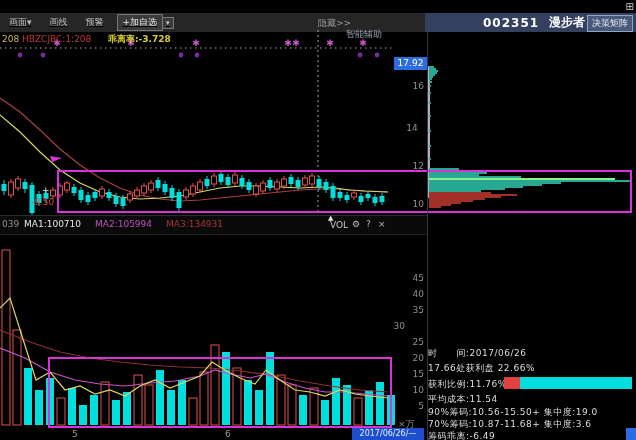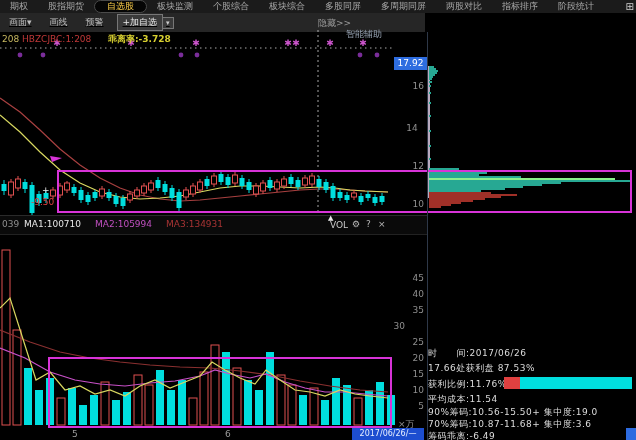--- a/index.html
+++ b/index.html
@@ -68,44 +68,36 @@
   
   .mbox{border:2px solid #d833d8;background:transparent;}
   #vline-axis{left:427px;top:32px;width:1px;height:408px;background:#2e3848;}
   svg{position:absolute;left:0;top:0;}
 </style>
 </head>
 <body>
 
 <div id="app">
 
-  <div id="topbar" class="abs">
-      <span class="menu-item">期权</span>
-      <span class="menu-item">股指期货</span>
-      <span class="menu-item active">自选股</span>
-      <span class="menu-item">板块监测</span>
-      <span class="menu-item">个股综合</span>
-      <span class="menu-item">板块综合</span>
-      <span class="menu-item">多股同屏</span>
-      <span class="menu-item">多周期同屏</span>
-      <span class="menu-item">两股对比</span>
-      <span class="menu-item">指标排序</span>
-      <span class="menu-item">阶段统计</span>
-    </div>
   <div id="grid-icon" class="abs">⊞</div>
 
   <div id="toolbar" class="abs">
     <span class="tool-item">画面▾</span>
     <span class="tool-item">画线</span>
     <span class="tool-item">预警</span>
     <span id="add-watch">+加自选</span>
     <span id="add-watch-dd">▾</span>
   </div>
   <div id="hide-label" class="abs">隐藏&gt;&gt;</div>
 
+  <div id="stock-header" class="abs">
+    <span id="stock-code">002351</span>
+    <span id="stock-name">漫步者</span>
+    <span id="decision-btn">决策矩阵</span>
+  </div>
 
 
   <svg id="main-svg" width="427" height="215" style="left:0;top:0;">
       <line x1="0" y1="48" x2="394" y2="48" stroke="rgba(225,225,225,0.75)" stroke-width="1" stroke-dasharray="1.5,3.5"></line>
       <line x1="318" y1="30" x2="318" y2="213" stroke="rgba(235,235,235,0.7)" stroke-width="1" stroke-dasharray="2,3"></line>
       <text x="57" y="46" fill="#cc55cc" font-size="9" text-anchor="middle">✱</text>
       <text x="131" y="46" fill="#cc55cc" font-size="9" text-anchor="middle">✱</text>
       <text x="196" y="46" fill="#cc55cc" font-size="9" text-anchor="middle">✱</text>
       <text x="288" y="46" fill="#cc55cc" font-size="9" text-anchor="middle">✱</text>
       <text x="296" y="46" fill="#cc55cc" font-size="9" text-anchor="middle">✱</text>
@@ -354,21 +346,21 @@
   <div id="date-tag" class="abs">2017/06/26/—</div>
 
   <div id="boxes">
       <div class="abs mbox" style="left: 57px; top: 170px; width: 571px; height: 39px;"></div>
       <div class="abs mbox" style="left: 48px; top: 357px; width: 340px; height: 67px;"></div>
     </div>
   <div id="vline-axis" class="abs"></div>
 
   <div id="info-rows">
       <div class="abs info-row" style="top: 347px;">时　　间:2017/06/26</div>
-      <div class="abs info-row" style="top: 362px;">17.66处获利盘  87.53%</div>
+      <div class="abs info-row" style="top: 362px;">17.66处获利盘  22.66%</div>
       <div class="abs info-row" style="top: 378px;">获利比例:11.76%</div>
       <div class="abs info-row" style="top: 393px;">平均成本:11.54</div>
       <div class="abs info-row" style="top: 406px;">90%筹码:10.56-15.50+ 集中度:19.0</div>
       <div class="abs info-row" style="top: 418px;">70%筹码:10.87-11.68+ 集中度:3.6</div>
       <div class="abs info-row" style="top: 430px;">筹码乖离:-6.49</div>
     </div>
   <div id="ratio-bar-red" class="abs"></div>
   <div id="ratio-bar-cyan" class="abs"></div>
   <div id="blue-corner" class="abs"></div>
 

